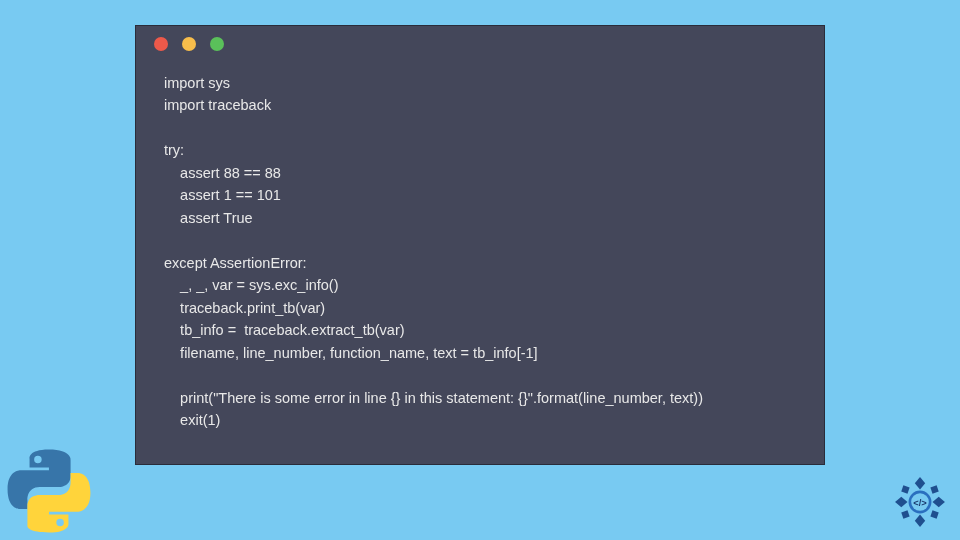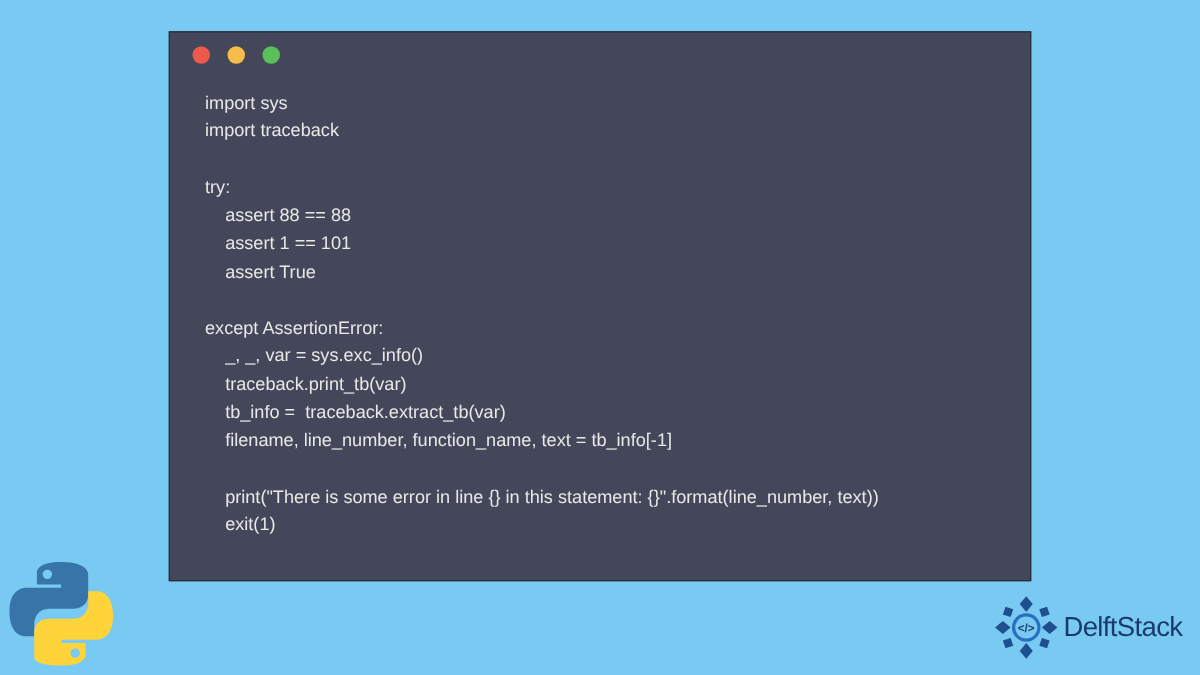--- a/index.html
+++ b/index.html
@@ -118,14 +118,13 @@
         <polygon points="18,18 30,22 26,34 14,30"></polygon>
         <polygon points="82,18 70,22 74,34 86,30"></polygon>
         <polygon points="18,82 30,78 26,66 14,70"></polygon>
         <polygon points="82,82 70,78 74,66 86,70"></polygon>
       </g>
       <circle cx="50" cy="50" r="22" fill="#2a6fbf"></circle>
       <circle cx="50" cy="50" r="17" fill="#78caf2"></circle>
       <text x="50" y="57" text-anchor="middle" fill="#1a3a6e" font-size="18" font-weight="bold" font-family="Arial">&lt;/&gt;</text>
     </svg>
   </div>
-  <div class="delftstack-text">DelftStack</div>
 </div>
 
 </body></html>

